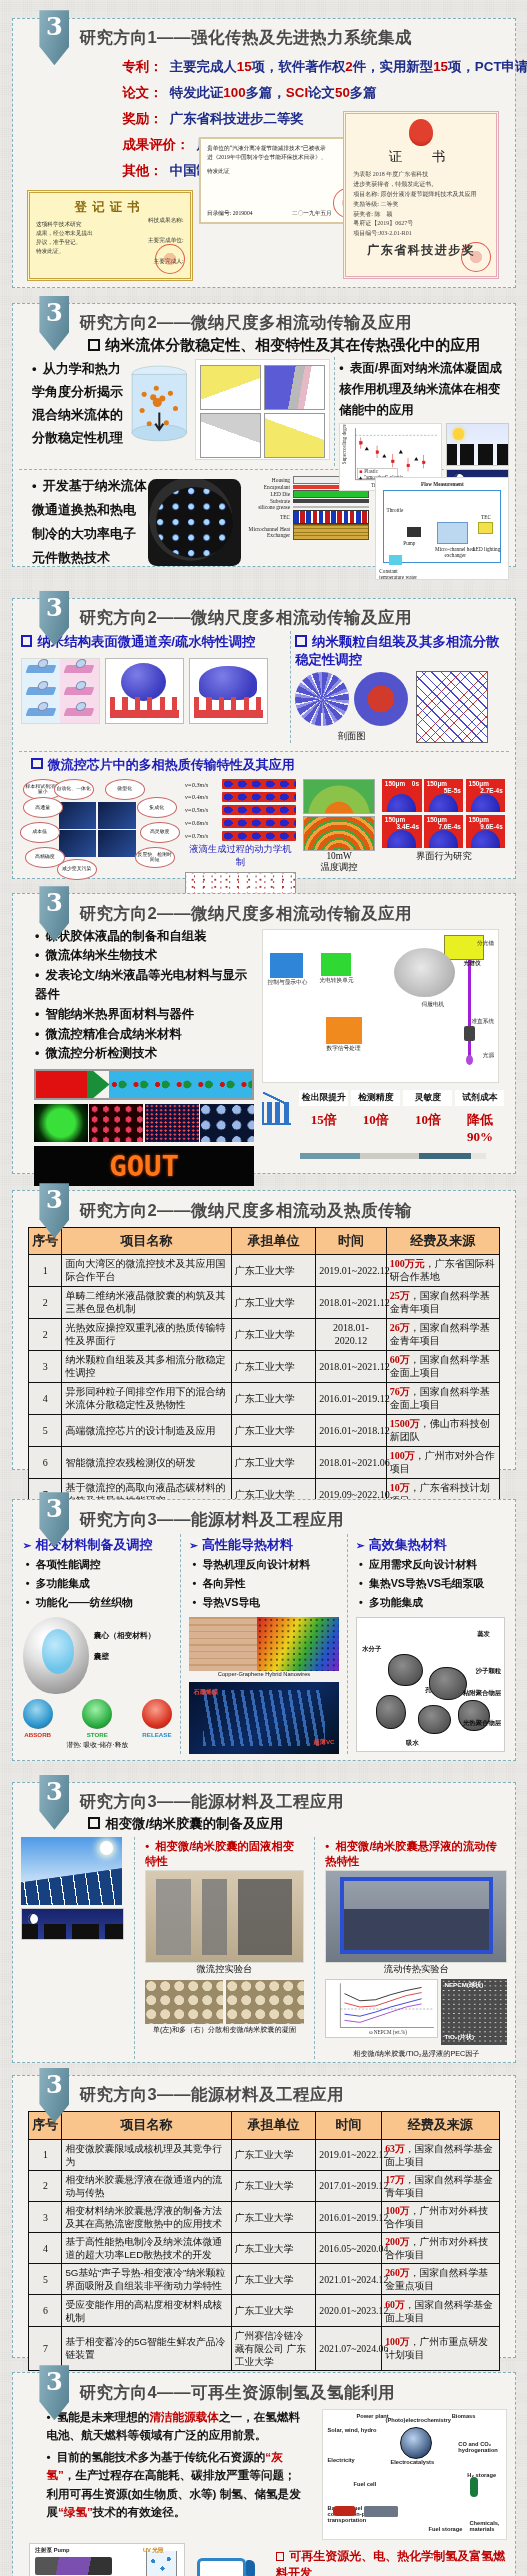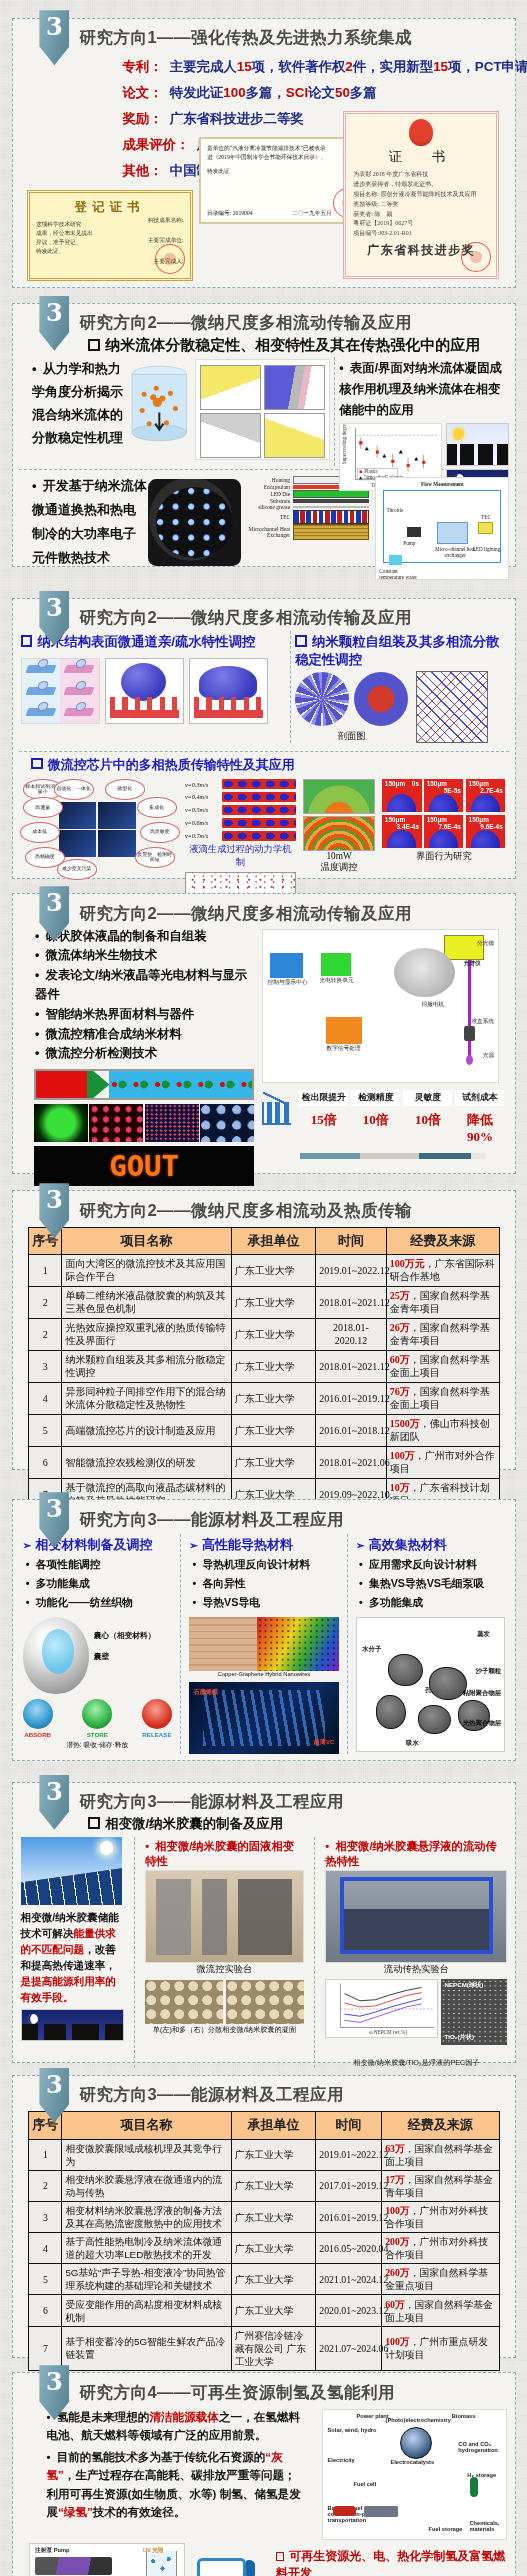--- a/index.html
+++ b/index.html
@@ -758,21 +758,20 @@
   </div>
 </section>
 
 <section class="panel" id="p7">
   <div class="badge"><span>3</span></div>
   <h2 class="ptitle">研究方向3——能源材料及工程应用</h2>
   <div class="p7sub"><span class="sq"></span><span>相变微/纳米胶囊的制备及应用</span></div>
   <div class="p7row" style="gap:6.2px;">
     <div style="width:103px;flex:0 0 auto;">
       <div class="solar"></div>
-      <div class="p7text"><span class="k">相变微/纳米胶囊储能技术可解决</span><span class="r">能量供求的不匹配问题</span><span class="k">，改善和提高热传递速率，</span><span class="r">是提高能源利用率的有效手段。</span></div>
       <div class="city night" style="width:101px;height:30px;margin-top:3.1px;"></div>
     </div>
     <div class="vdiv"></div>
     <div style="flex:1;">
       <div class="p6h dot" style="color:#c00000;font-size:11.3px;">相变微/纳米胶囊的固液相变特性</div>
       <div class="ph bench bench1" style="height:91px;"></div>
       <div class="cap">微流控实验台</div>
       <div class="mcap">
           <div></div>
           <div></div>
@@ -793,21 +792,21 @@
           <polyline points="36,44 66,52 96,50 126,40 156,30 186,24" fill="none" stroke="#d22" stroke-width="1.6"></polyline>
           <polyline points="36,66 66,70 96,62 126,52 156,44 186,36" fill="none" stroke="#22c" stroke-width="1.6"></polyline>
           <polyline points="36,78 66,82 96,72 126,62 156,52 186,46" fill="none" stroke="#93c" stroke-width="1.6"></polyline>
           <text class="axis" x="84" y="104">ω NEPCM (wt.%)</text>
         </svg>
         <div class="sembox">
           <div style="position:absolute;left:3.1px;top:2.1px;">NEPCM(球状)</div>
           <div style="position:absolute;left:3.1px;bottom:2.1px;">TiO₂(片状)</div>
         </div>
       </div>
-      <div class="cap" style="font-size:7.2px;margin-top:13px;">相变微/纳米胶囊/TiO₂悬浮液的PEC因子</div>
+      <div class="cap" style="font-size:7.2px;margin-top:4px;">相变微/纳米胶囊/TiO₂悬浮液的PEC因子</div>
     </div>
   </div>
 </section>
 
 <section class="panel" id="p8">
   <div class="badge"><span>3</span></div>
   <h2 class="ptitle">研究方向3——能源材料及工程应用</h2>
   <table class="ptable t-md">
     <colgroup>
         <col style="width:7%">
@@ -850,21 +849,21 @@
       </tr>
         <tr>
         <td class="c-no">4</td>
         <td class="c-name">基于高性能热电制冷及纳米流体微通道的超大功率LED散热技术的开发</td>
         <td class="c-org">广东工业大学</td>
         <td class="c-time">2016.05~2020.04</td>
         <td class="c-fund"><span class="red">200万</span><span>，广州市对外科技合作项目</span></td>
       </tr>
         <tr>
         <td class="c-no">5</td>
-        <td class="c-name">5G基站“声子导热-相变液冷”协同热管理系统构建的基础理论和关键技术</td>
+        <td class="c-name">5G基站“声子导热-相变液冷”纳米颗粒界面吸附及自组装非平衡动力学特性</td>
         <td class="c-org">广东工业大学</td>
         <td class="c-time">2021.01~2024.12</td>
         <td class="c-fund"><span class="red">260万</span><span>，国家自然科学基金重点项目</span></td>
       </tr>
         <tr>
         <td class="c-no">6</td>
         <td class="c-name">受应变能作用的高粘度相变材料成核机制</td>
         <td class="c-org">广东工业大学</td>
         <td class="c-time">2020.01~2023.12</td>
         <td class="c-fund"><span class="red">60万</span><span>，国家自然科学基金面上项目</span></td>

